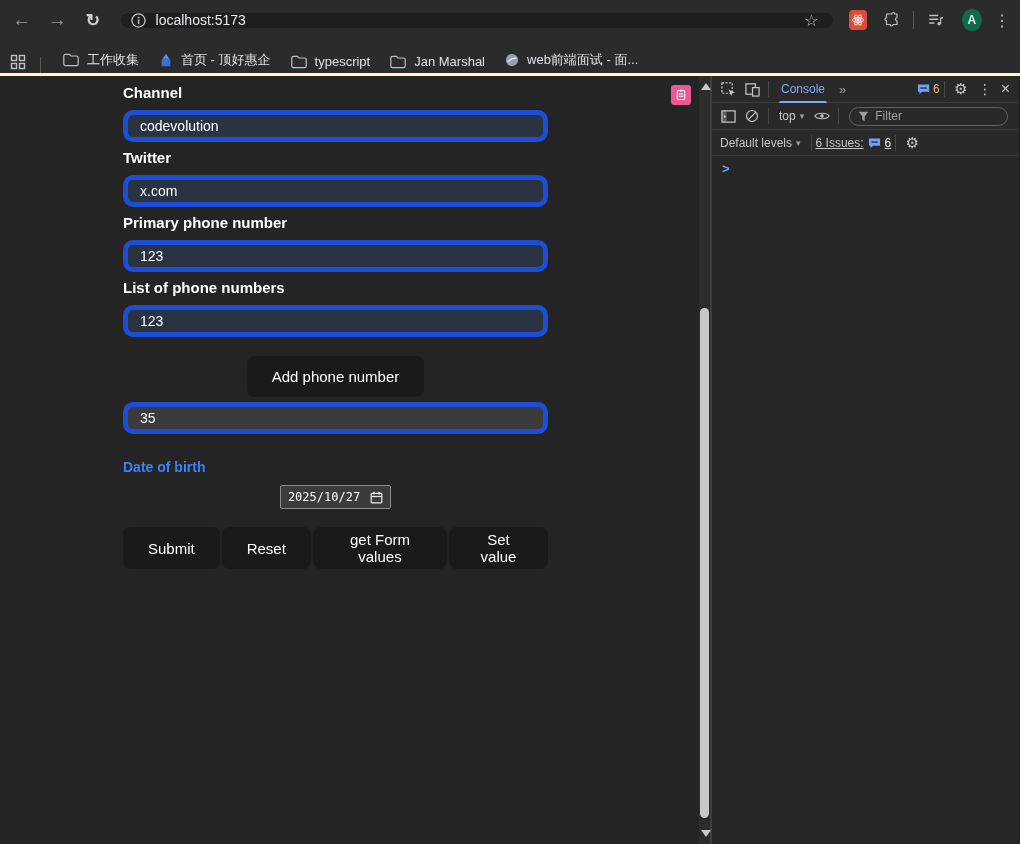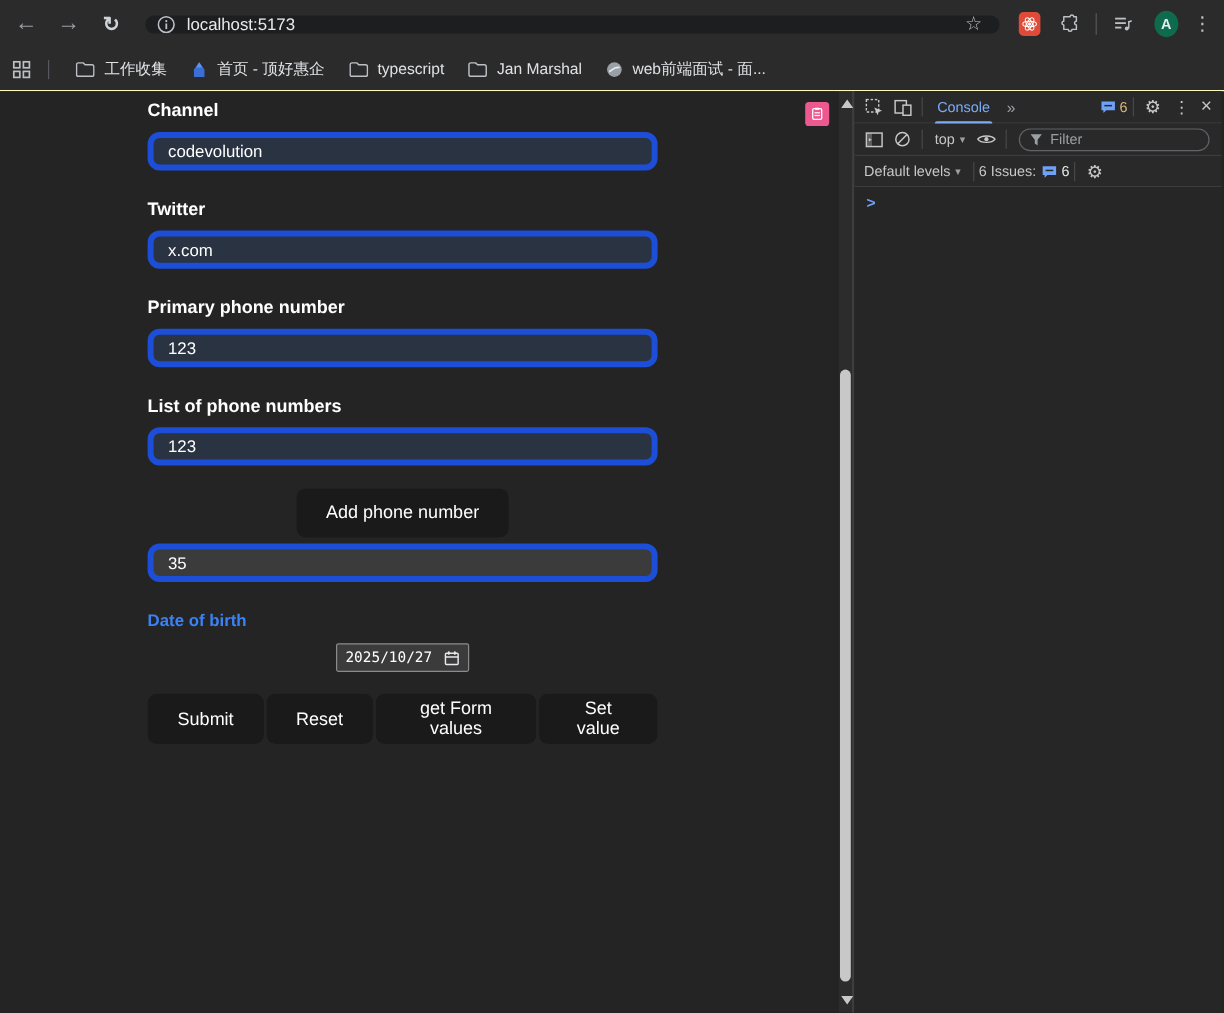--- a/index.html
+++ b/index.html
@@ -20,33 +20,33 @@
   .ext-red { width:20px; height:20px; border-radius:4px; background:#df4b38; margin-left:16px;
     display:flex; align-items:center; justify-content:center; }
   .tb-sep { width:1px; height:18px; background:#55585c; margin:0 10px; }
   .avatar { width:22px; height:22px; border-radius:50%; background:#0e6b4e; color:#e8eaed;
     font-size:12px; font-weight:700; display:flex; align-items:center; justify-content:center;
     margin-left:14px; }
   .kebab { color:#bdc1c6; font-size:16px; margin:0 10px 0 12px; letter-spacing:0; }
 
   
   .bookmarks { position:absolute; top:40px; left:0; width:1020px; height:36px;
-    background:#2b2b2b; display:flex; align-items:center; border-bottom:1px solid #fef9c3; }
+    background:#2b2b2b; display:flex; align-items:flex-end; border-bottom:3px solid #fef9c3; }
   .bm-sep { width:1px; height:16px; background:#55585c; margin:0 12px 0 10px; }
   .bm-item { display:flex; align-items:center; gap:8px; color:#dfe1e5; font-size:13px;
     padding:4px 10px; border-radius:6px; white-space:nowrap; }
   .bm-item svg { flex:0 0 auto; }
 
   
   .main { position:absolute; top:76px; left:0; width:1020px; height:768px; display:flex; }
   .content { position:relative; width:699px; height:768px; background:#242424; overflow:hidden; }
 
   
   .form { width:425px; margin-left:123px; padding-top:8px; }
-  .field { margin-bottom:24px; }
+  .field { margin-bottom:7px; }
   .field .lbl { display:block; color:#ffffff; font-size:15px; font-weight:700; margin-bottom:9px; }
   .field input { width:100%; height:32px; padding:0 12px; border-radius:10px;
     border:5px solid #1d4ed8; background:#2a3341; color:#ffffff; font-size:14px;
     font-family:"Liberation Sans", sans-serif; outline:none; }
   .field input.plain { background:#3b3b3b; }
   .btn { background:#1a1a1a; color:#ffffff; border:1px solid transparent; border-radius:8px;
     font-size:15px; font-weight:500; font-family:"Liberation Sans", sans-serif; cursor:pointer; }
   .add-btn { display:block; margin:19px auto 0; height:41px; padding:0 24px; }
   .age-field { margin-top:5px; margin-bottom:24px; }
   .dob-label { color:#3b82f6; font-size:14px; font-weight:700; }
@@ -92,21 +92,21 @@
   .dt-spacer { flex:1; }
   .dt-count { display:flex; align-items:center; gap:3px; }
   .dt-count .num { color:#d9b97c; }
   .gear { font-size:15px; color:#c7c7c7; }
   .dots-v { font-size:14px; color:#c7c7c7; }
   .dt-close { font-size:16px; color:#c7c7c7; padding:0 4px; }
   .dd { display:flex; align-items:center; gap:4px; padding:0 6px; color:#c7c7c7; }
   .caret { font-size:9px; color:#9aa0a6; }
   .filter-pill { display:flex; align-items:center; gap:6px; height:19px; flex:1; margin:0 6px;
     border:1px solid #5f6368; border-radius:10px; padding:0 8px; color:#9aa0a6; }
-  .issues { display:flex; align-items:center; gap:4px; }
+  .issues { display:flex; align-items:center; gap:4px;text-decoration:underline; }
   .issues .num { color:#e8eaed; }
   .console-body { flex:1; position:relative; background:#262626; }
   .prompt { position:absolute; top:5px; left:10px; color:#6ea2f8; font-weight:700; font-size:13px; }
 </style>
 </head>
 <body>
 
 <div class="window">
 
   <div class="toolbar">

